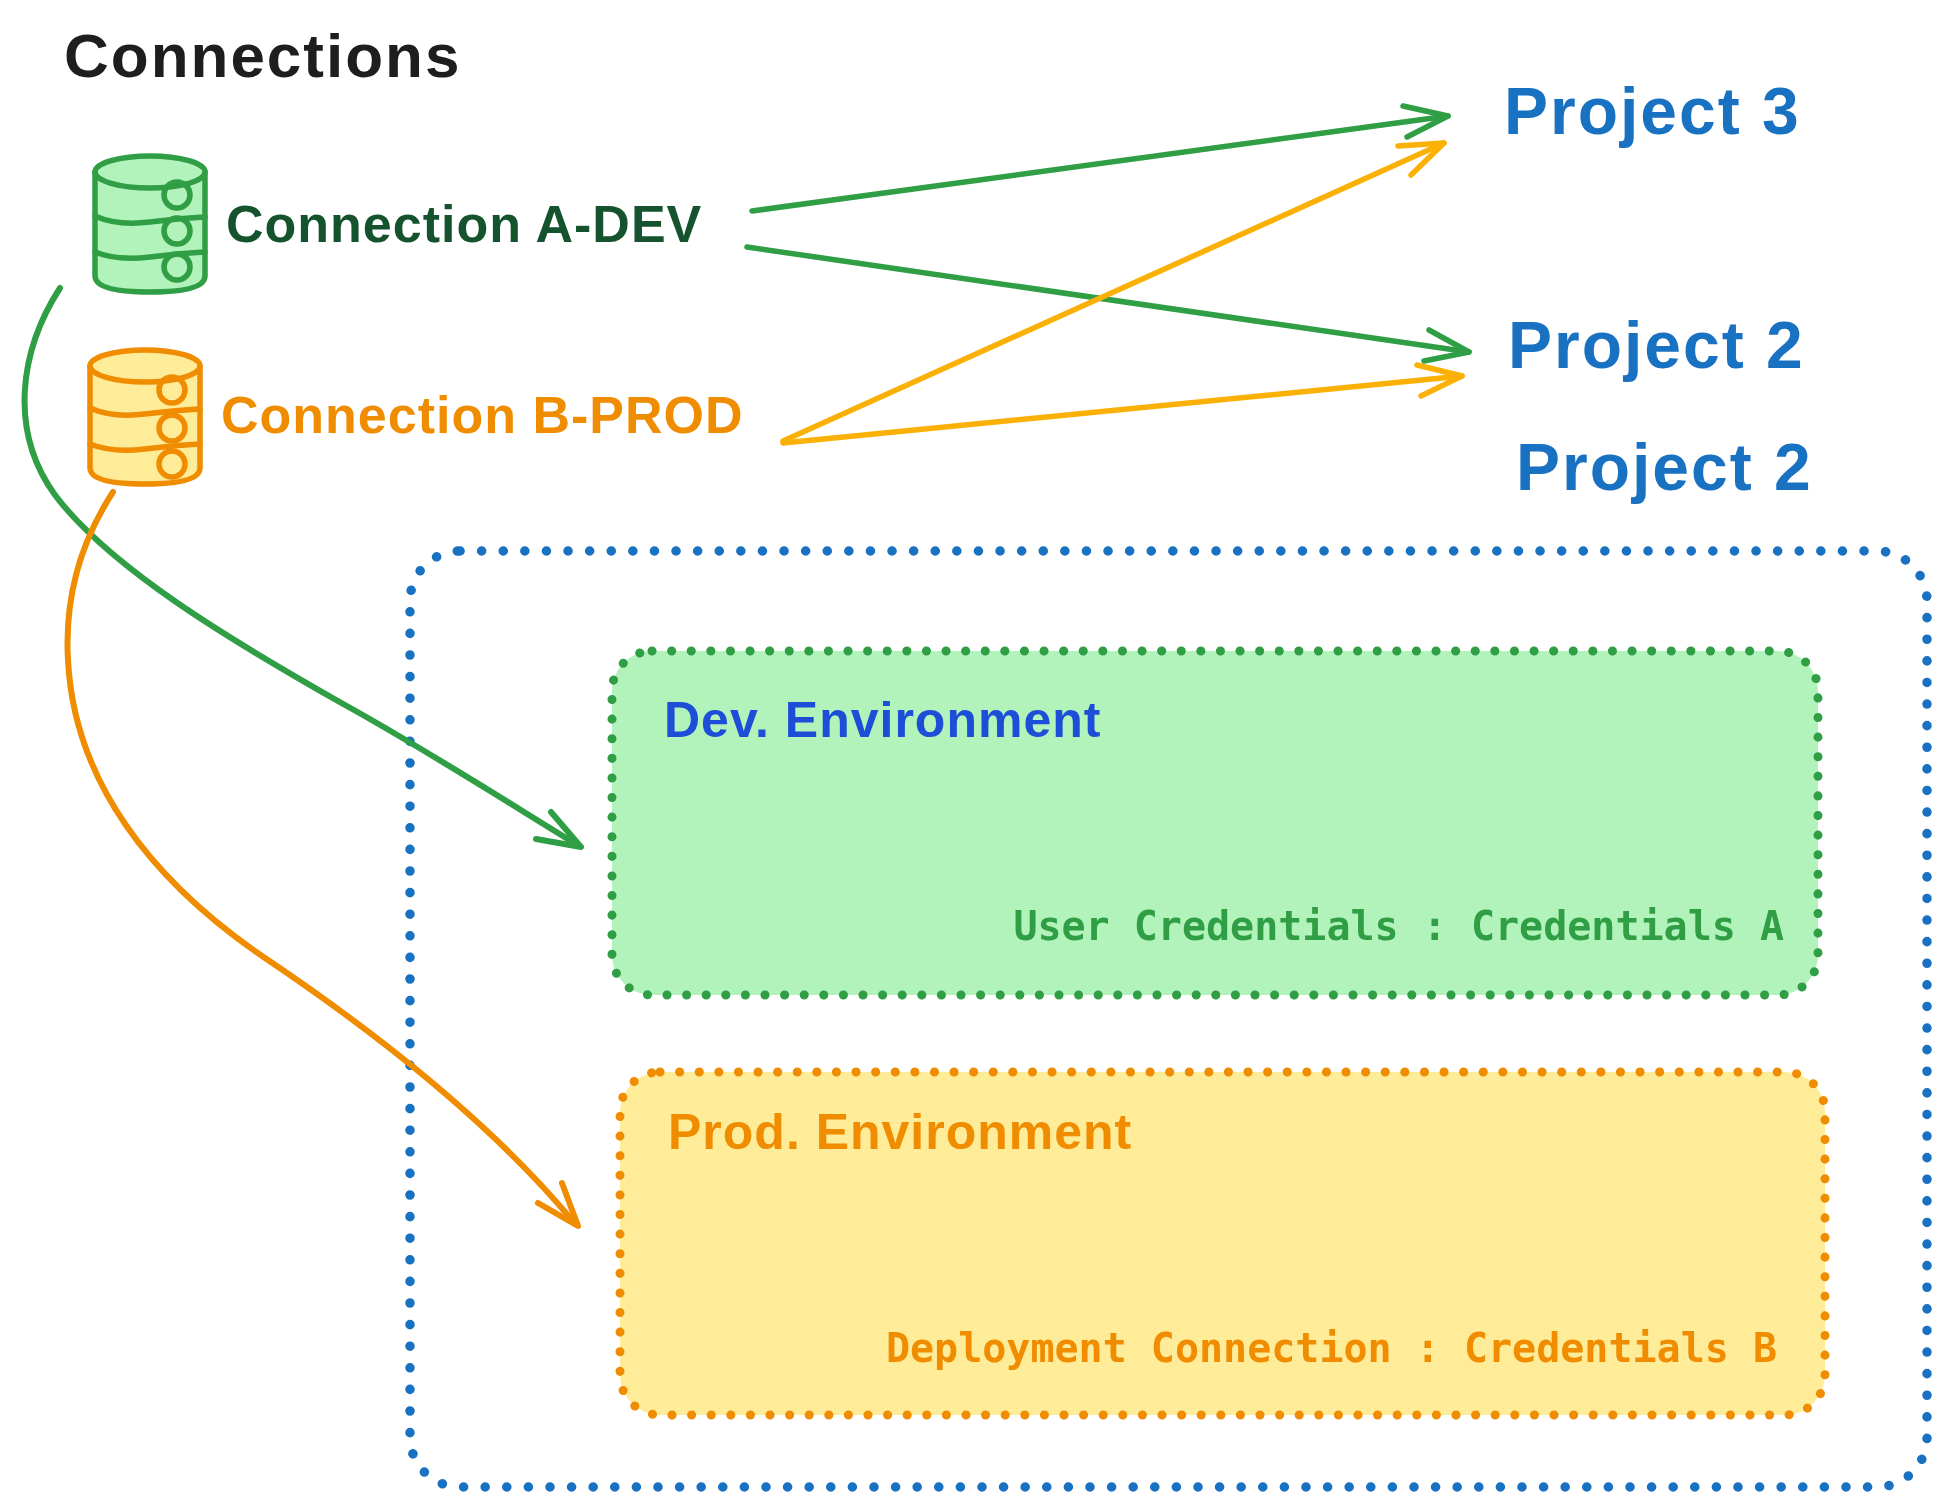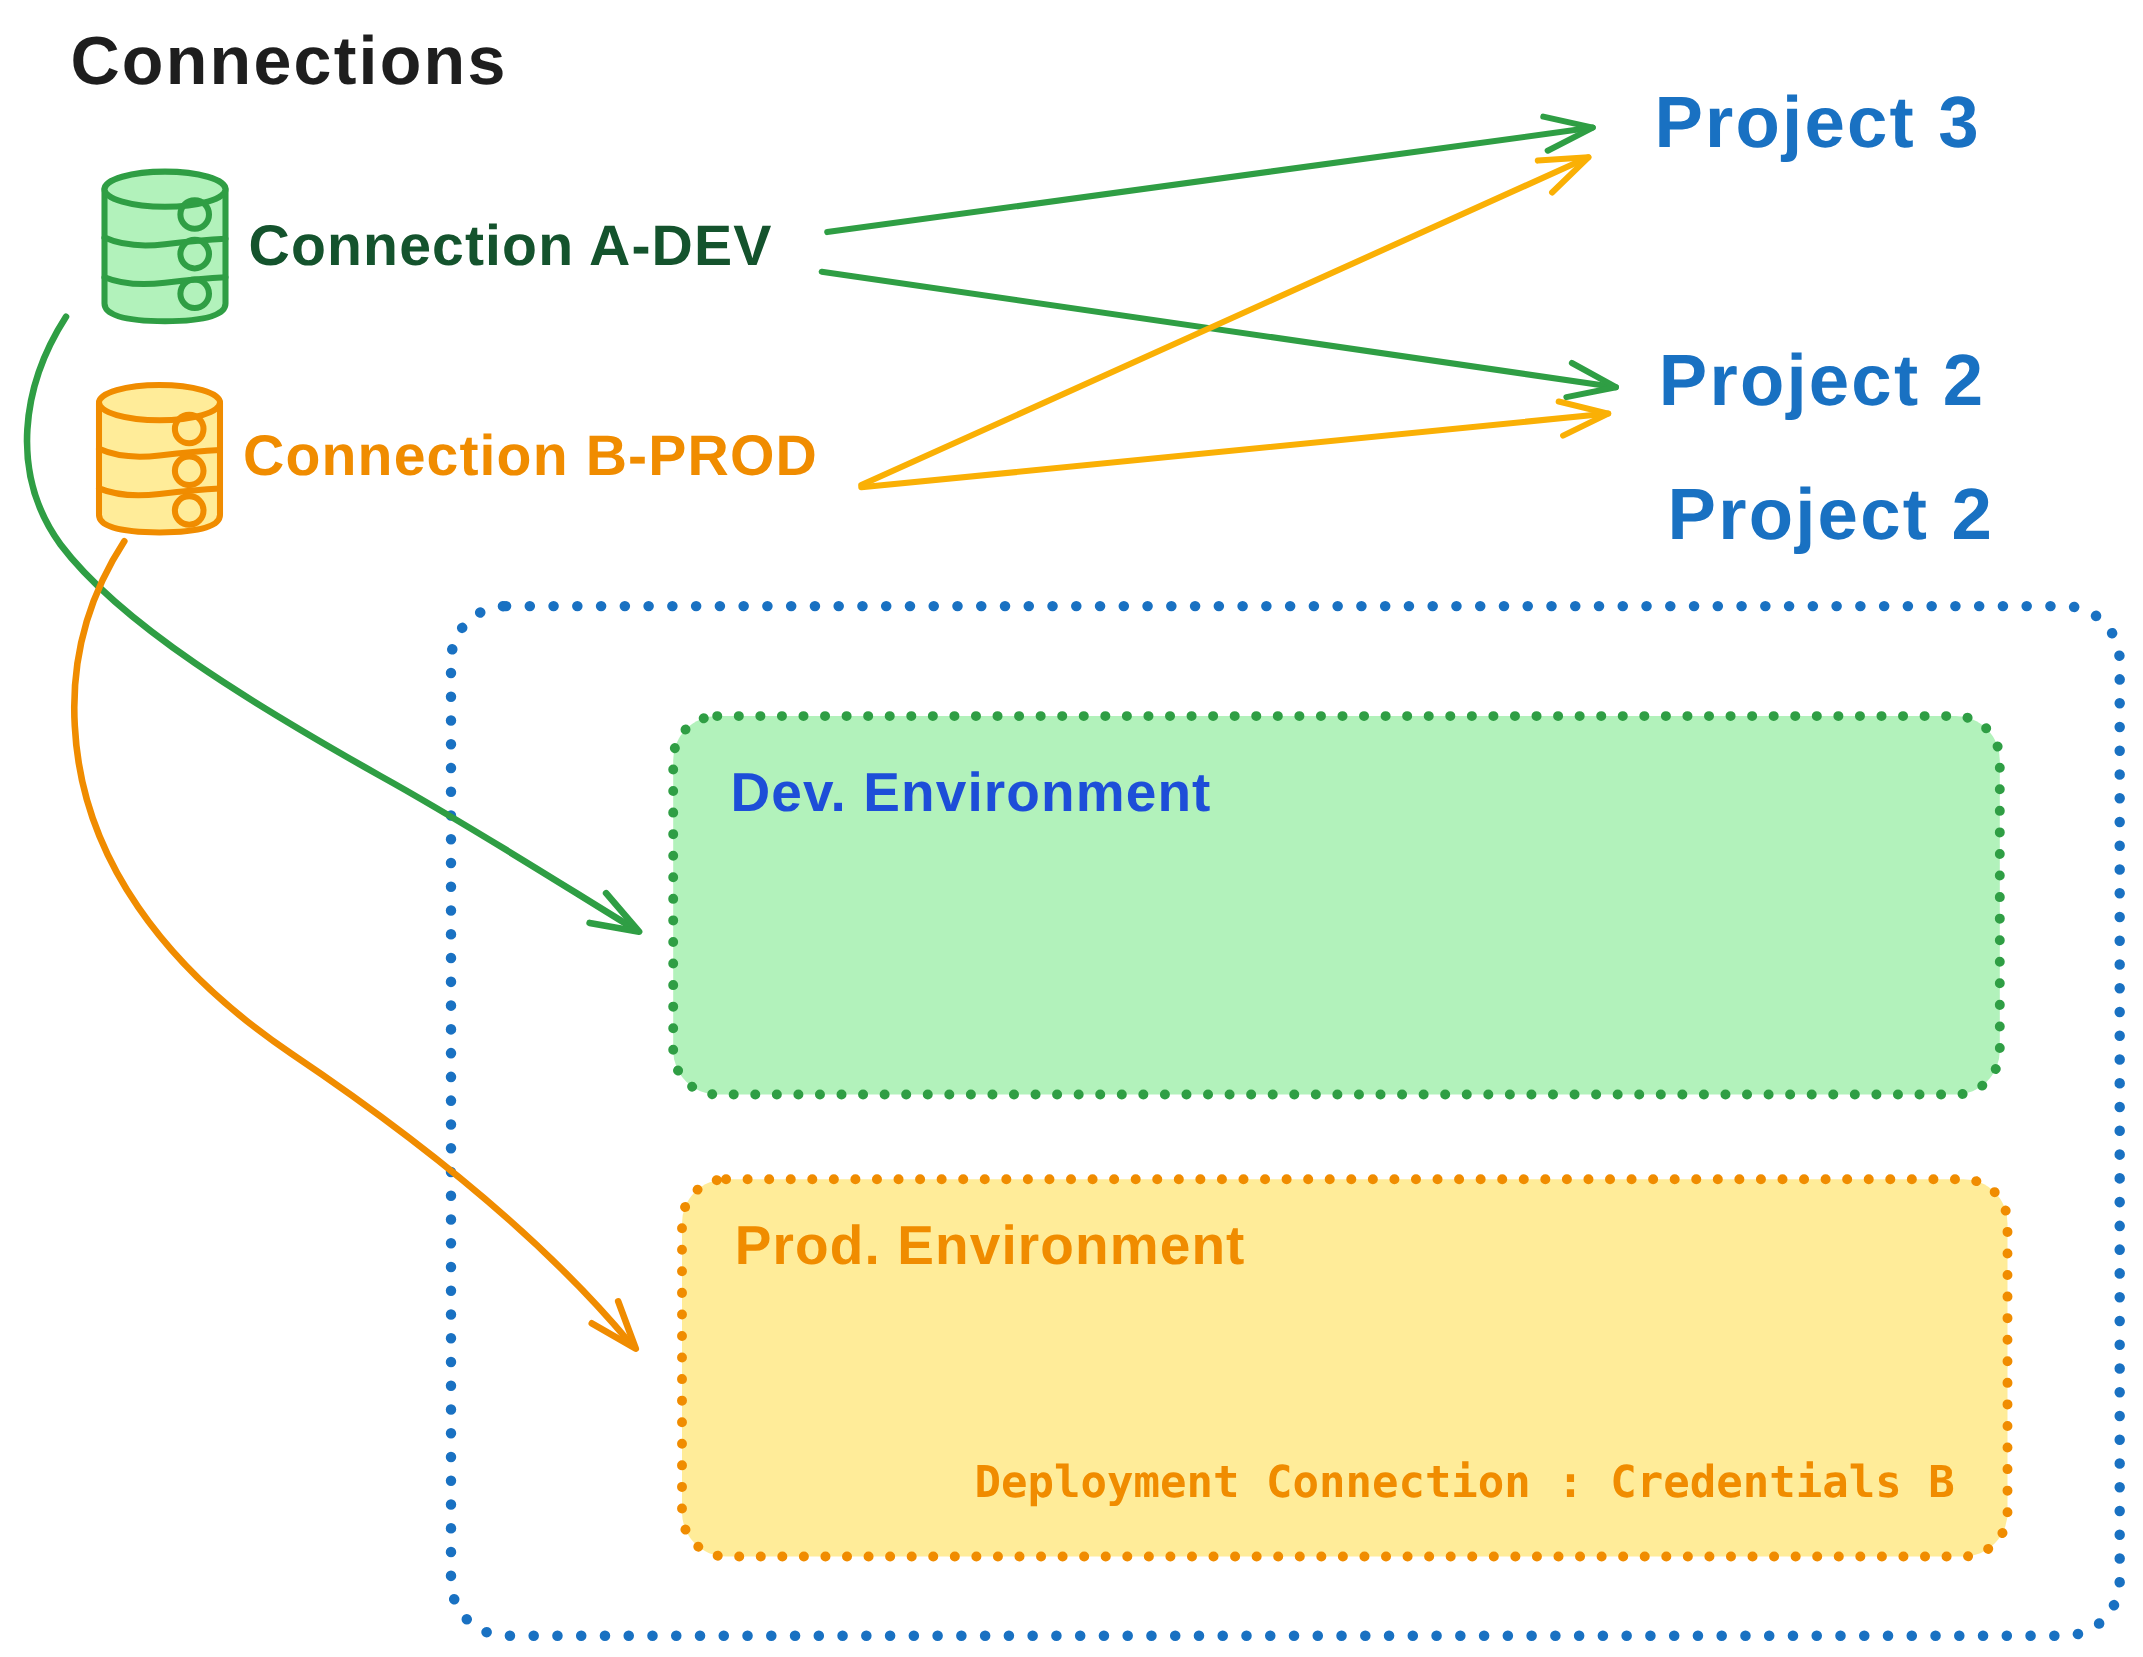--- a/index.html
+++ b/index.html
@@ -136,18 +136,19 @@
   <div class="label conn-label conn-b">Connection B-PROD</div>
 
   <div class="label project-label project-3">Project 3</div>
 
   <div class="label project-label project-2">Project 2</div>
 
   <div class="label project-label project-1">Project 2</div>
 
   <div class="label env-title dev-title">Dev. Environment</div>
 
+  <div class="cred-line cred-a">User Credentials : Credentials A</div>
 
   <div class="label env-title prod-title">Prod. Environment</div>
 
   <div class="cred-line cred-b">Deployment Connection : Credentials B</div>
 
 </div>
 
 </body></html>

